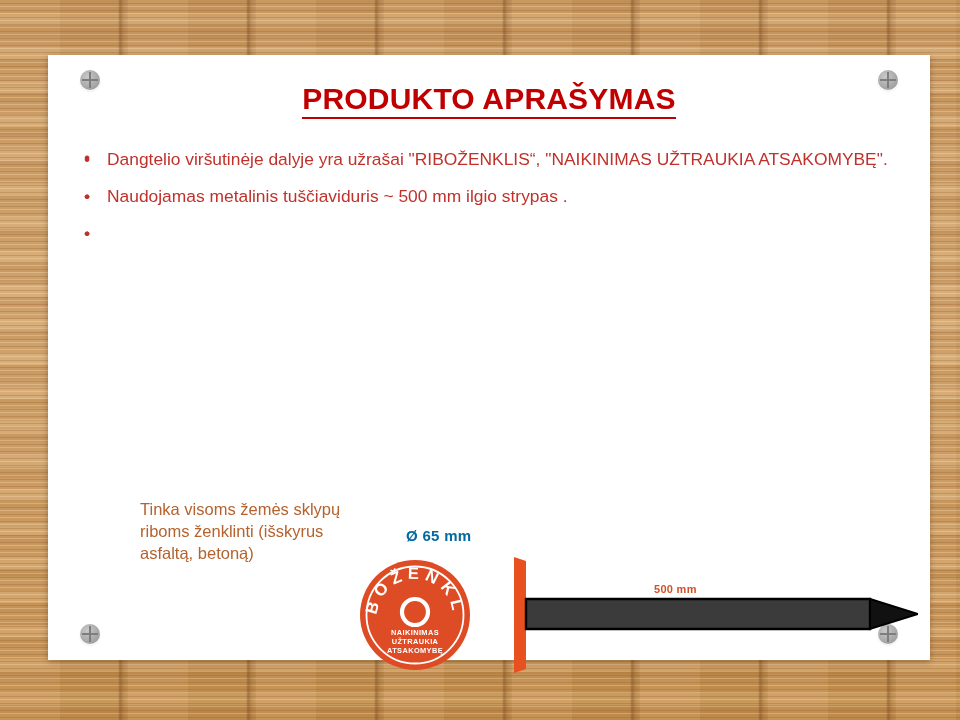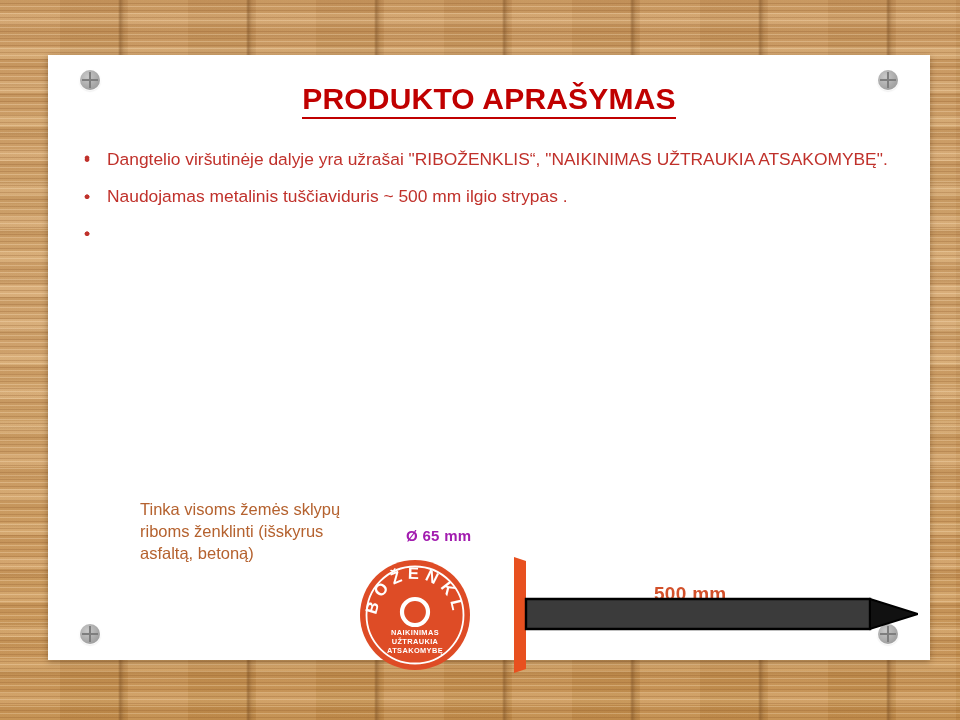--- a/index.html
+++ b/index.html
@@ -156,31 +156,31 @@
     width: 210px;
     color: #b5622f;
     font-size: 16.5px;
     line-height: 22px;
     margin-top: 20px;
   }
   #diameter-label {
     position: absolute;
     left: 358px;
     top: 57px;
-    color: #a21caf;
+    color: #0369a1;
     font-size: 15px;
     font-weight: bold;
     letter-spacing: 0.3px;
   }
   #length-label {
     position: absolute;
     left: 606px;
     top: 113px;
     color: #d2502a;
-    font-size: 19px;
+    font-size: 11px;
     font-weight: bold;
     letter-spacing: 0.3px;
   }
   #seal-svg   { position: absolute; left: 307px; top: 85px; }
   #marker-svg { position: absolute; left: 410px; top: 85px; }
 </style>
 </head>
 <body>
 
 <div id="wood-background"></div>

